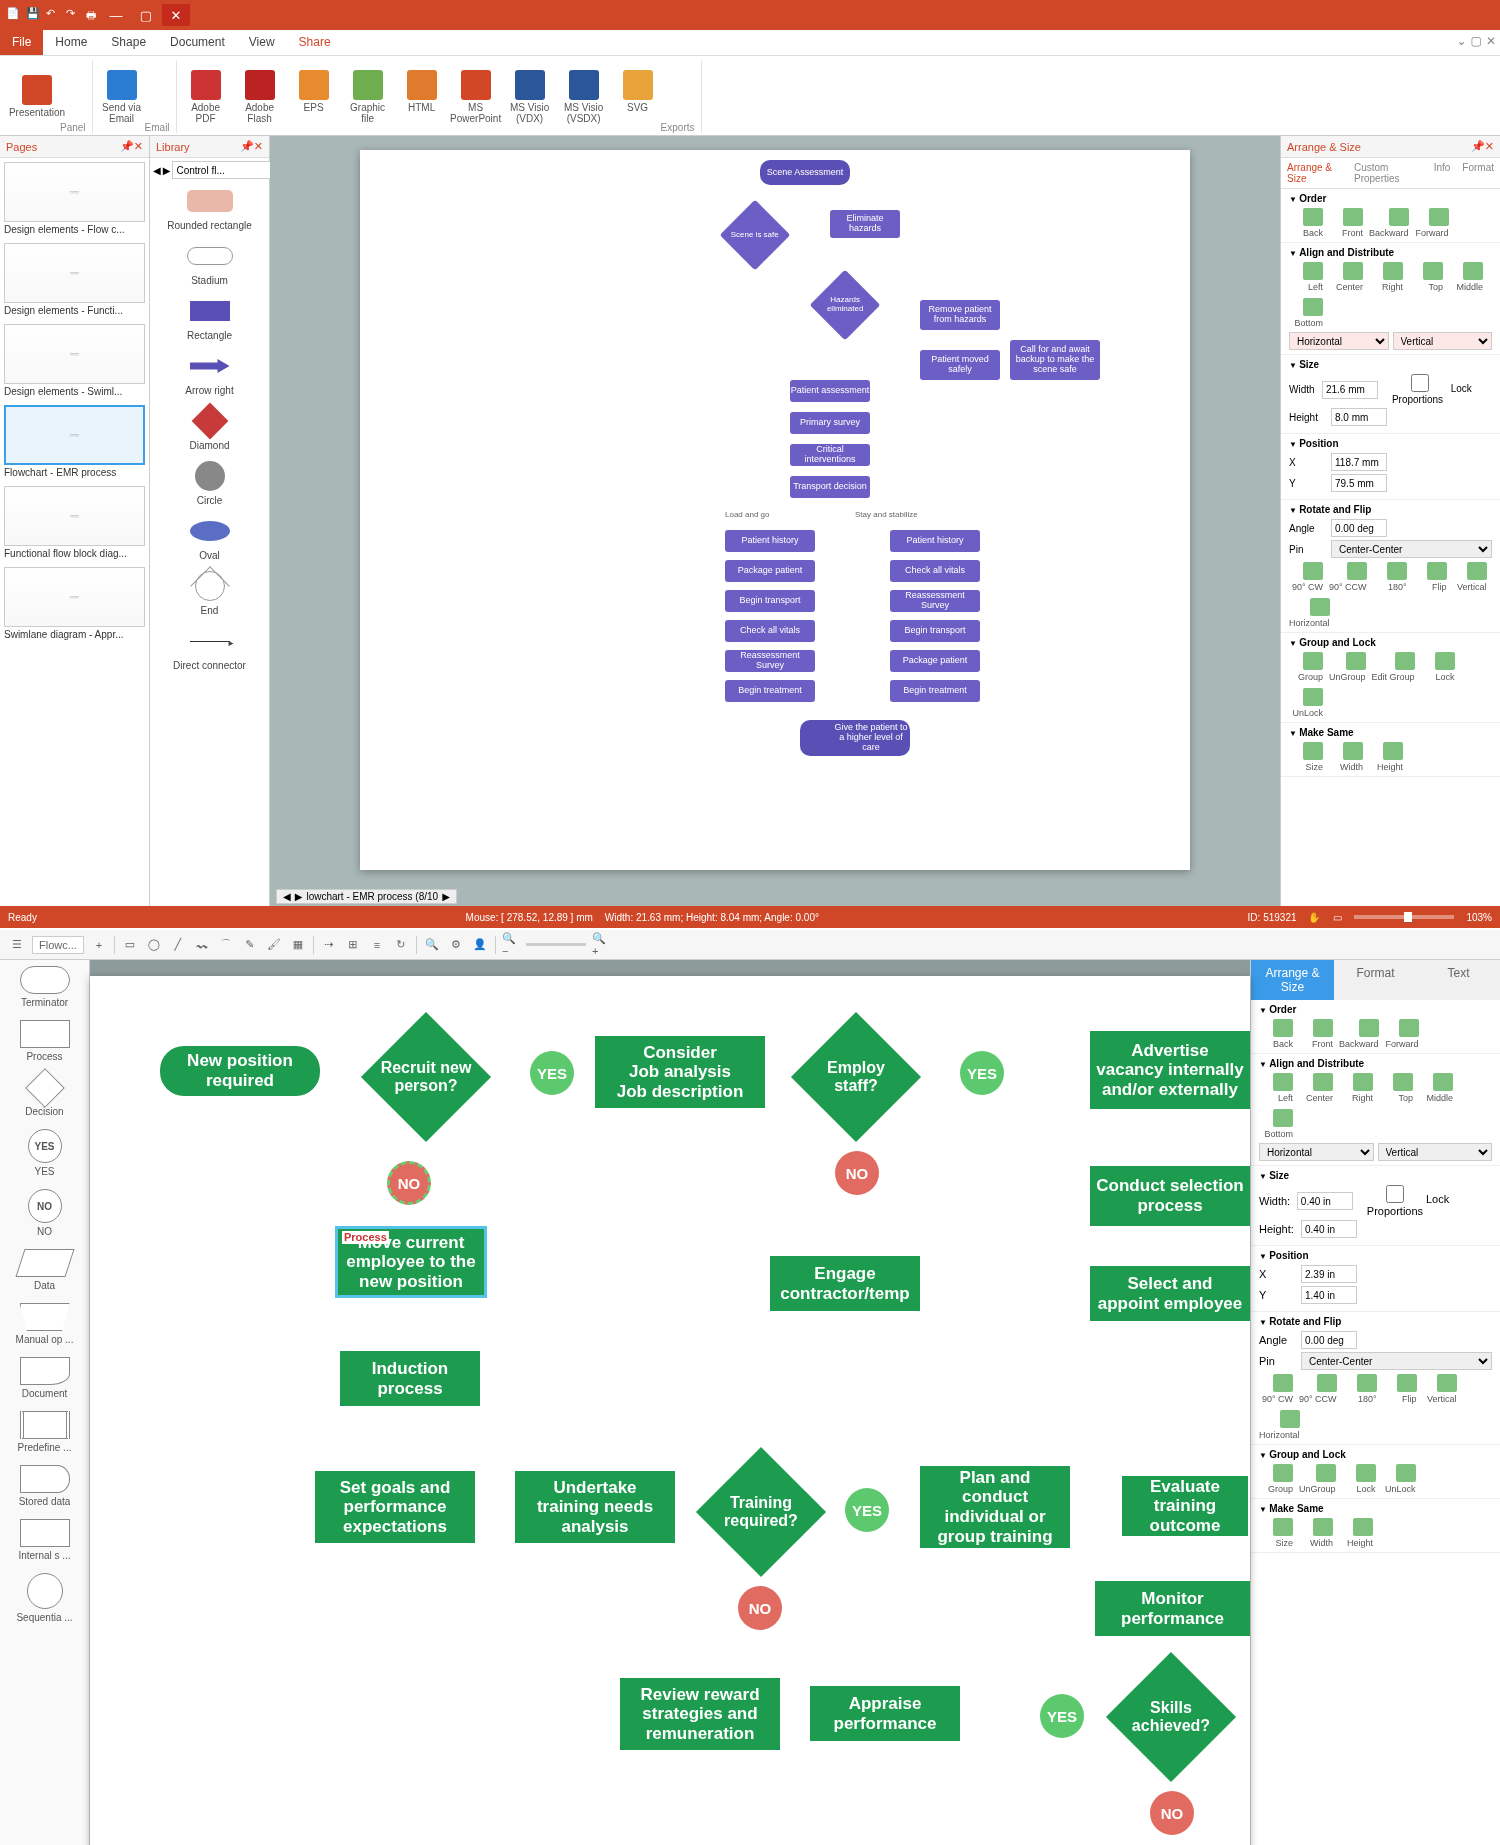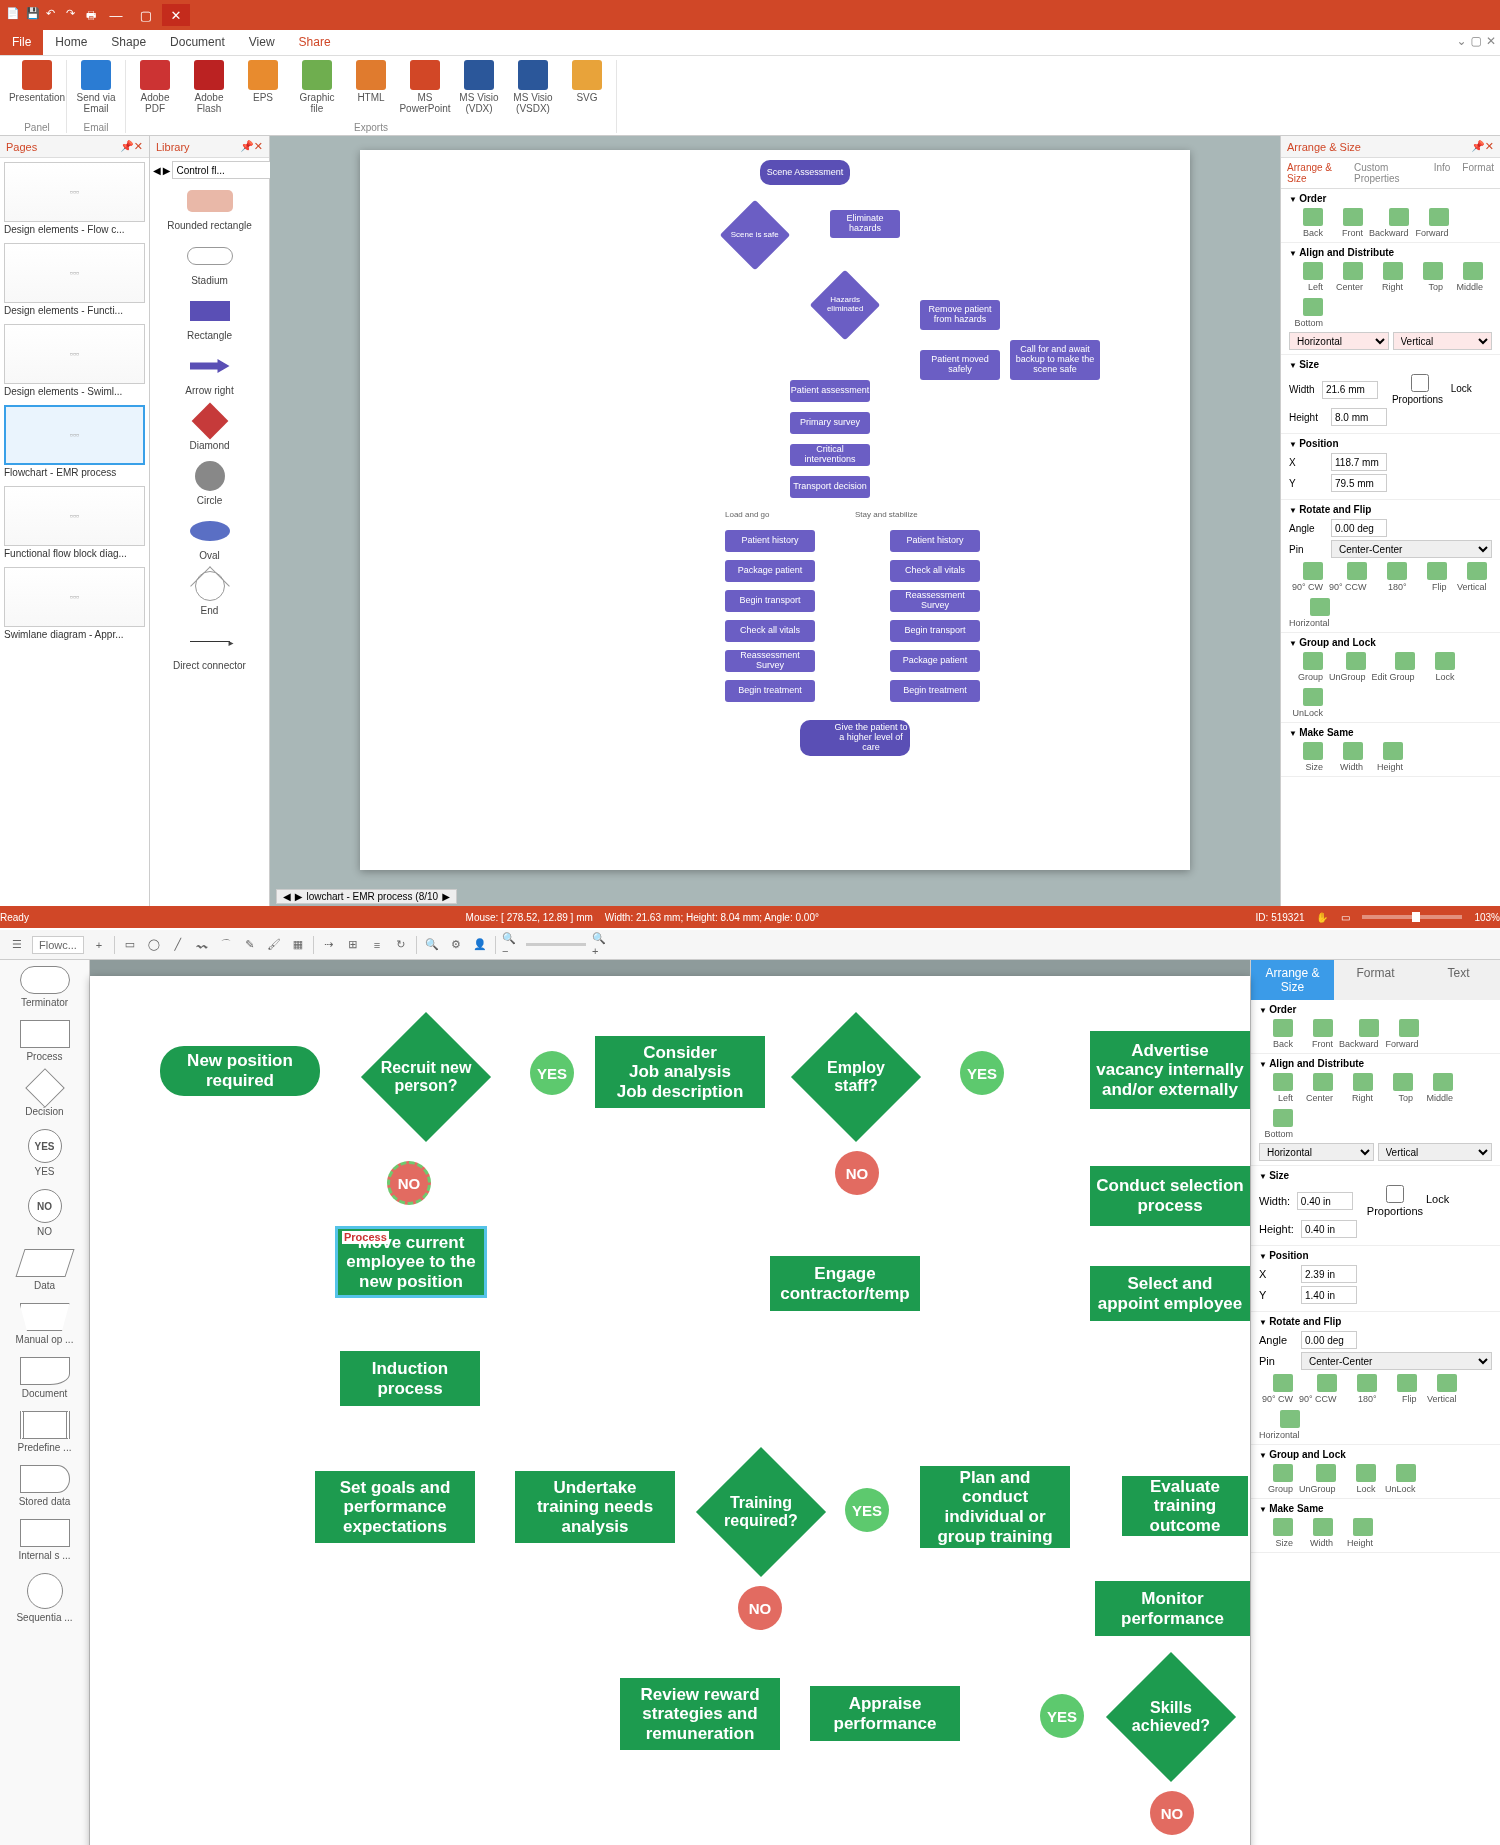--- a/index.html
+++ b/index.html
@@ -9,21 +9,21 @@
 .titlebar .qat span{width:16px;height:16px;display:inline-block}
 .titlebar .title{flex:1;text-align:center}
 .titlebar .winbtns{display:flex;gap:2px}
 .titlebar .winbtns span{width:28px;height:22px;display:flex;align-items:center;justify-content:center;font-size:13px}
 .titlebar .winbtns .close{background:#c42b1c}
 .ribbontabs{display:flex;background:#fff;border-bottom:1px solid #ddd;height:26px;font-size:12px}
 .ribbontabs .tab{padding:5px 12px;color:#444;cursor:pointer}
 .ribbontabs .tab.file{background:#d04727;color:#fff}
 .ribbontabs .tab.active{color:#d04727}
 .ribbon{display:flex;background:#fff;border-bottom:1px solid #ccc;padding:4px 8px 2px;height:80px}
-.ribbon .grp{display:flex;flex-direction:column;align-items:center;border-right:1px solid #e5e5e5;padding:0 6px}
+.ribbon .grp{display:flex;flex-direction:row;align-items:center;border-right:1px solid #e5e5e5;padding:0 6px}
 .ribbon .grp .icons{display:flex;gap:8px}
 .ribbon .grp .rbtn{display:flex;flex-direction:column;align-items:center;font-size:10px;color:#555;width:46px;text-align:center;line-height:1.1}
 .ribbon .grp .rbtn .ic{width:30px;height:30px;border-radius:3px;margin-bottom:2px}
 .ribbon .grp .label{font-size:10px;color:#888;margin-top:auto}
 .workarea{display:flex;height:770px;background:#f0f0f0}
 .pages{width:150px;background:#fff;border-right:1px solid #ccc;display:flex;flex-direction:column}
 .panelhdr{background:#f5f5f5;color:#d04727;font-size:11px;padding:4px 6px;border-bottom:1px solid #ddd;display:flex;align-items:center}
 .panelhdr .sp{flex:1}
 .pages-list{overflow:auto;padding:4px}
 .pthumb{border:1px solid #ccc;margin-bottom:2px;height:60px;background:linear-gradient(#fff,#f8f8f8);font-size:9px;display:flex;align-items:center;justify-content:center;color:#aaa}
@@ -49,21 +49,21 @@
 .sect .hdr{font-weight:bold;font-size:10px;margin-bottom:4px}
 .sect .hdr::before{content:"▼ ";font-size:8px}
 .btnrow{display:flex;gap:6px;flex-wrap:wrap}
 .sbtn{display:flex;flex-direction:column;align-items:flex-end;font-size:9px;color:#555;min-width:34px}
 .sbtn .ic{width:20px;height:18px;background:#7ec17e;border-radius:2px;margin-bottom:2px}
 .field{display:flex;align-items:center;gap:6px;margin:3px 0}
 .field label{width:36px}
 .field input,.field select{border:1px solid #ccc;height:18px;font-size:10px;padding:0 3px}
 .field input{width:56px}
 .dd{border:1px solid #ccc;height:18px;font-size:10px;padding:0 3px;flex:1}
-.statusbar{background:#d04727;color:#fff;height:22px;display:flex;align-items:center;font-size:10px;padding:0 0;gap:12px}
+.statusbar{background:#d04727;color:#fff;height:22px;display:flex;align-items:center;font-size:10px;padding:0 8px;gap:12px}
 .statusbar .sp{flex:1}
 
 
 .app2{margin-top:2px}
 .tb2{background:#f6f6f6;border-bottom:1px solid #ccc;height:30px;display:flex;align-items:center;gap:6px;padding:0 8px;font-size:11px;color:#666}
 .tb2 span{width:18px;height:18px;display:inline-flex;align-items:center;justify-content:center}
 .tb2 .sep{width:1px;height:18px;background:#ccc}
 .work2{display:flex;height:1000px}
 .stencil{width:90px;background:#f9f9f9;border-right:1px solid #ccc;overflow:auto;padding:6px 0;text-align:center;font-size:10px;color:#555}
 .stencil .sitem{margin-bottom:12px}

